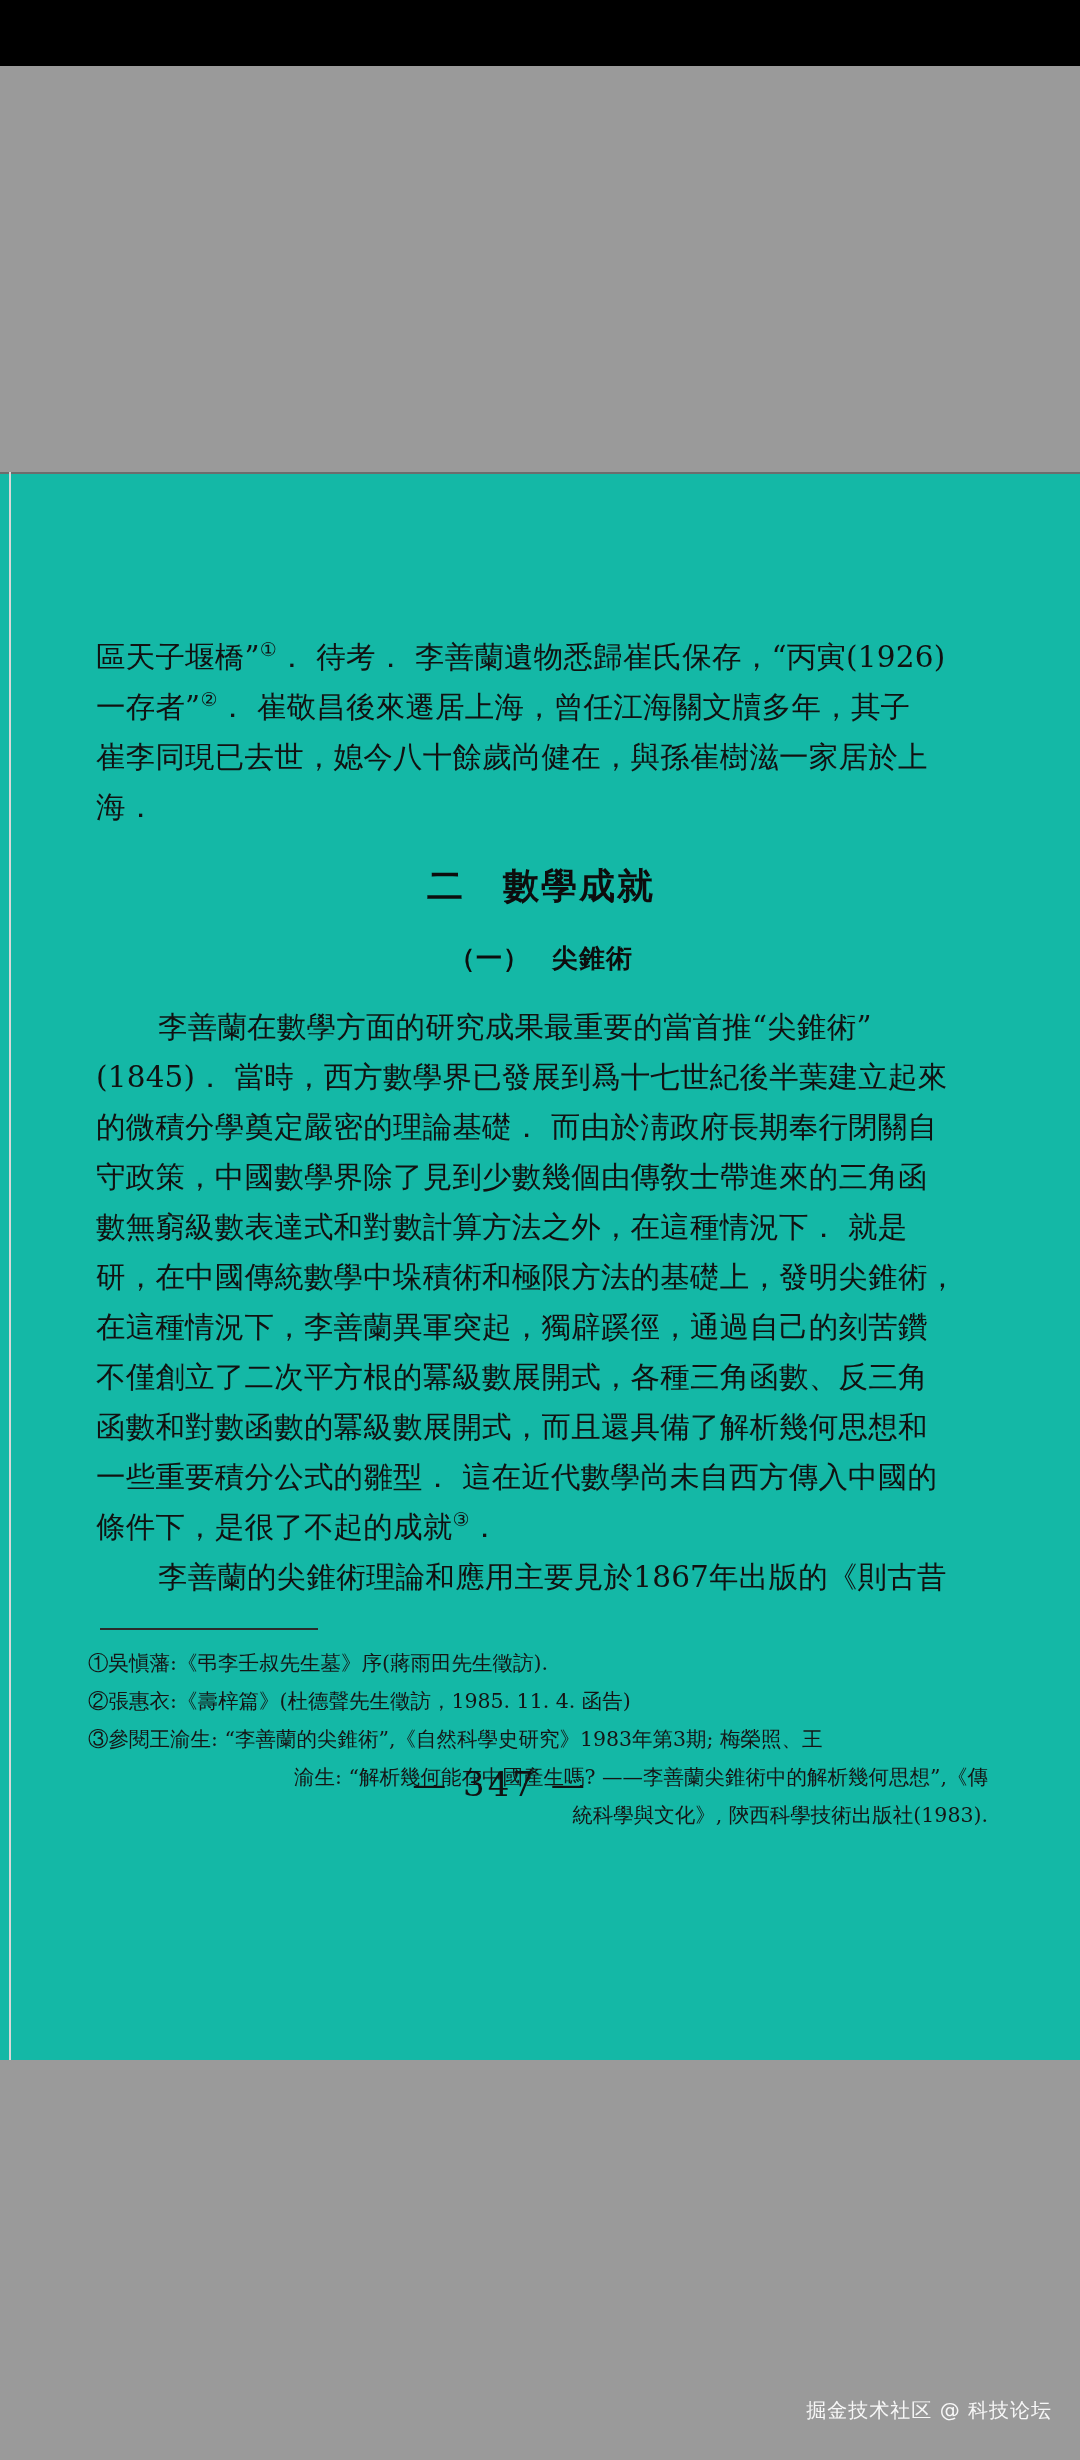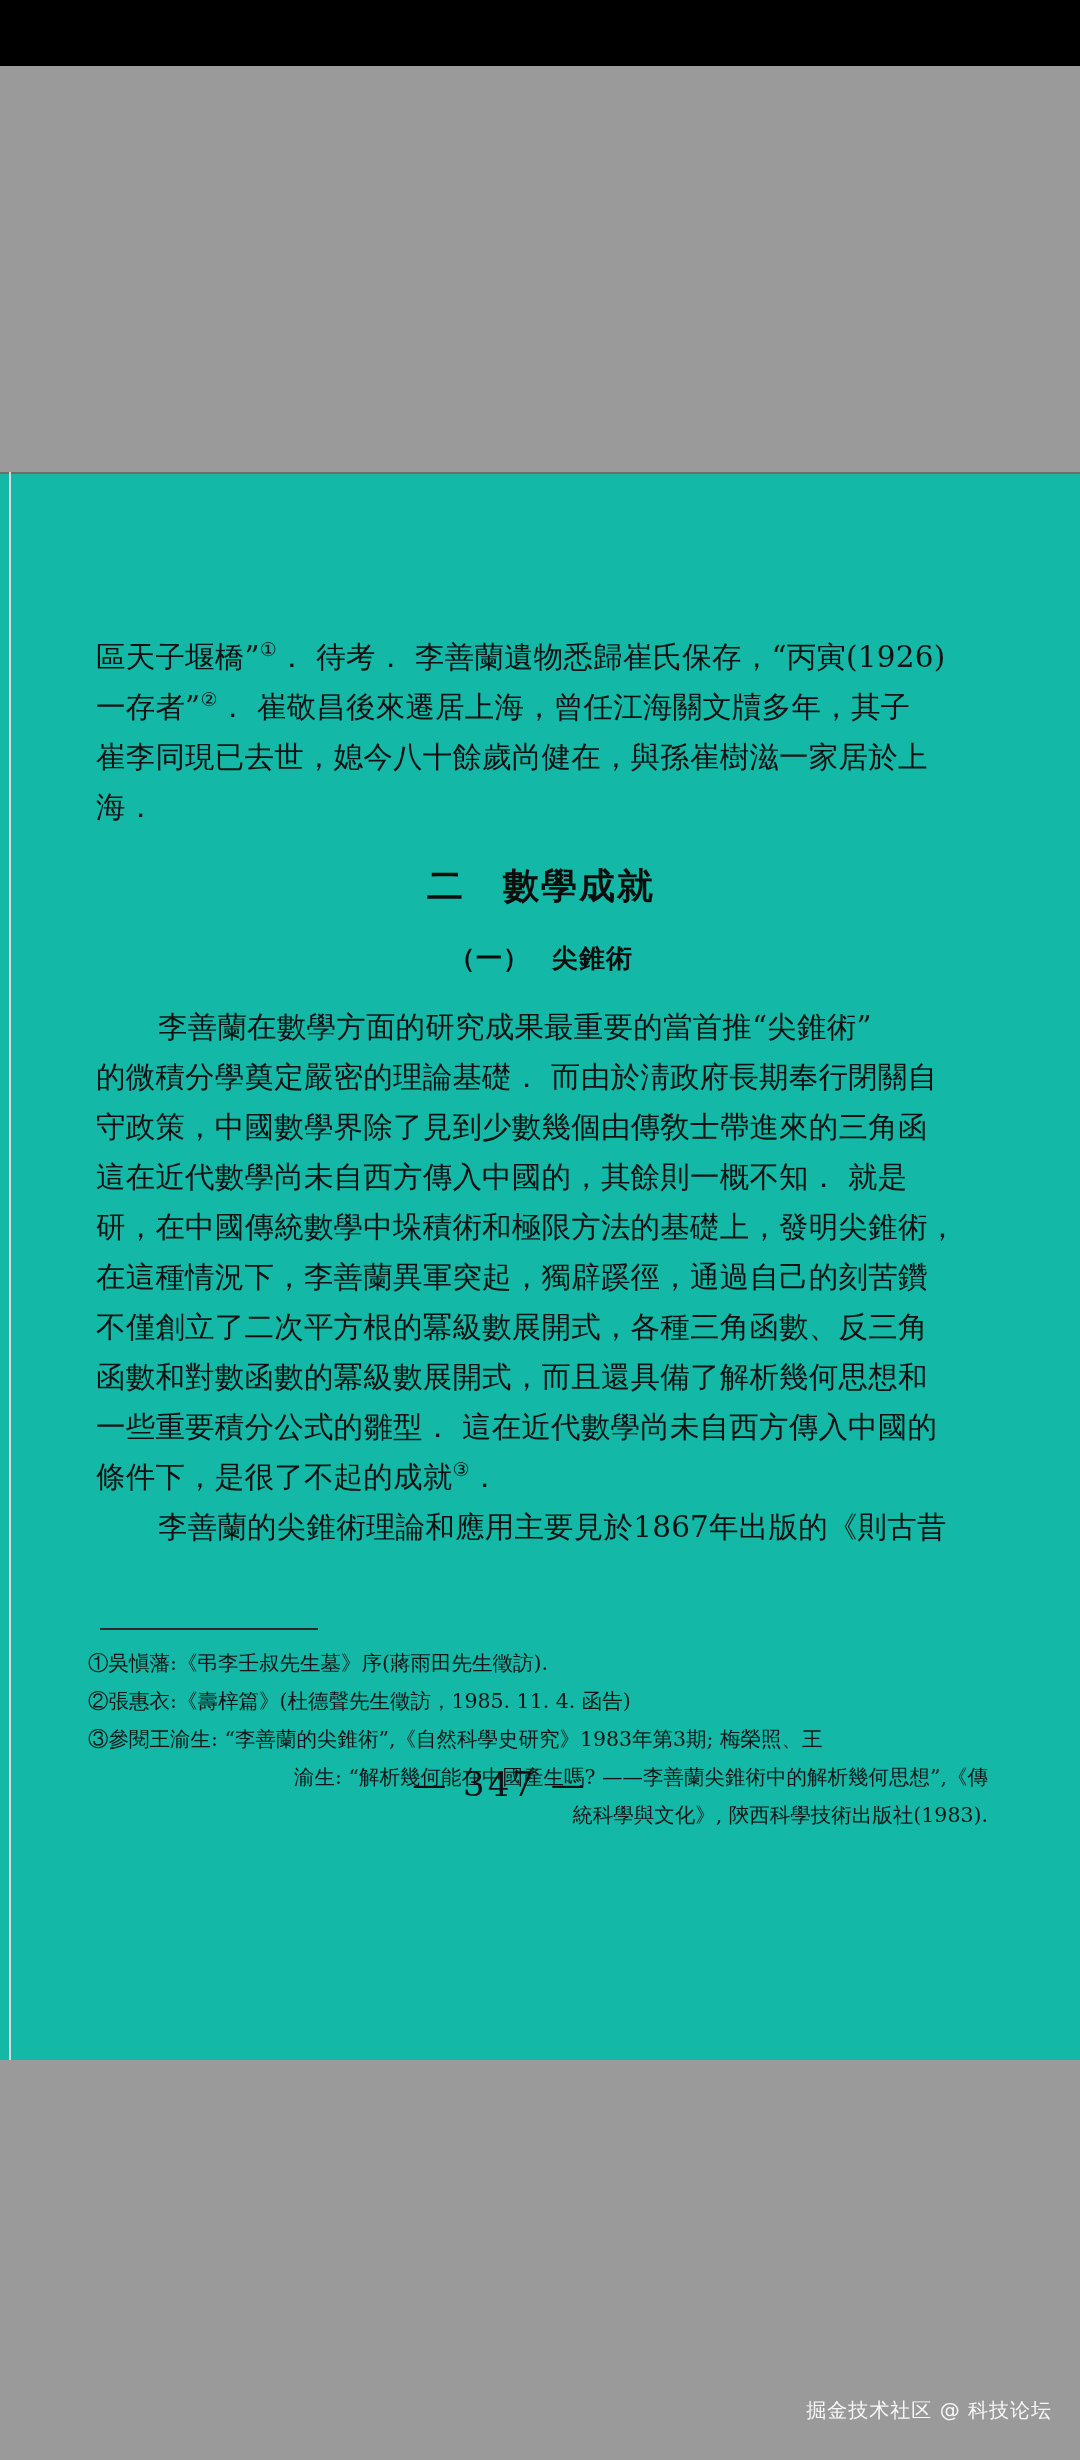--- a/index.html
+++ b/index.html
@@ -181,23 +181,24 @@
     <div class="h-section">
       <span>二</span><span class="gap"></span><span>數學成就</span>
     </div>
 
     <div class="h-sub">
       <span>（一）</span><span class="gap"></span><span>尖錐術</span>
     </div>
 
     <div class="para">
       <span class="ln indent2">李善蘭在數學方面的研究成果最重要的當首推“尖錐術”</span>
+      <span class="ln">(1845)． 當時，西方數學界已發展到爲十七世紀後半葉建立起來</span>
       <span class="ln">的微積分學奠定嚴密的理論基礎． 而由於淸政府長期奉行閉關自</span>
       <span class="ln">守政策，中國數學界除了見到少數幾個由傳敎士帶進來的三角函</span>
-      <span class="ln">這在近代數學尚未自西方傳入中國的，其餘則一概不知． 就是</span>
+      <span class="ln">數無窮級數表達式和對數計算方法之外，在這種情況下． 就是</span>
       <span class="ln">研，在中國傳統數學中垛積術和極限方法的基礎上，發明尖錐術，</span>
       <span class="ln">在這種情況下，李善蘭異軍突起，獨辟蹊徑，通過自己的刻苦鑽</span>
       <span class="ln">不僅創立了二次平方根的冪級數展開式，各種三角函數、反三角</span>
       <span class="ln">函數和對數函數的冪級數展開式，而且還具備了解析幾何思想和</span>
       <span class="ln">一些重要積分公式的雛型． 這在近代數學尚未自西方傳入中國的</span>
       <span class="ln"><span>條件下，是很了不起的成就</span><sup class="fn">③</sup><span>．</span></span>
     </div>
 
     <div class="para">
       <span class="ln indent2">李善蘭的尖錐術理論和應用主要見於1867年出版的《則古昔</span>

